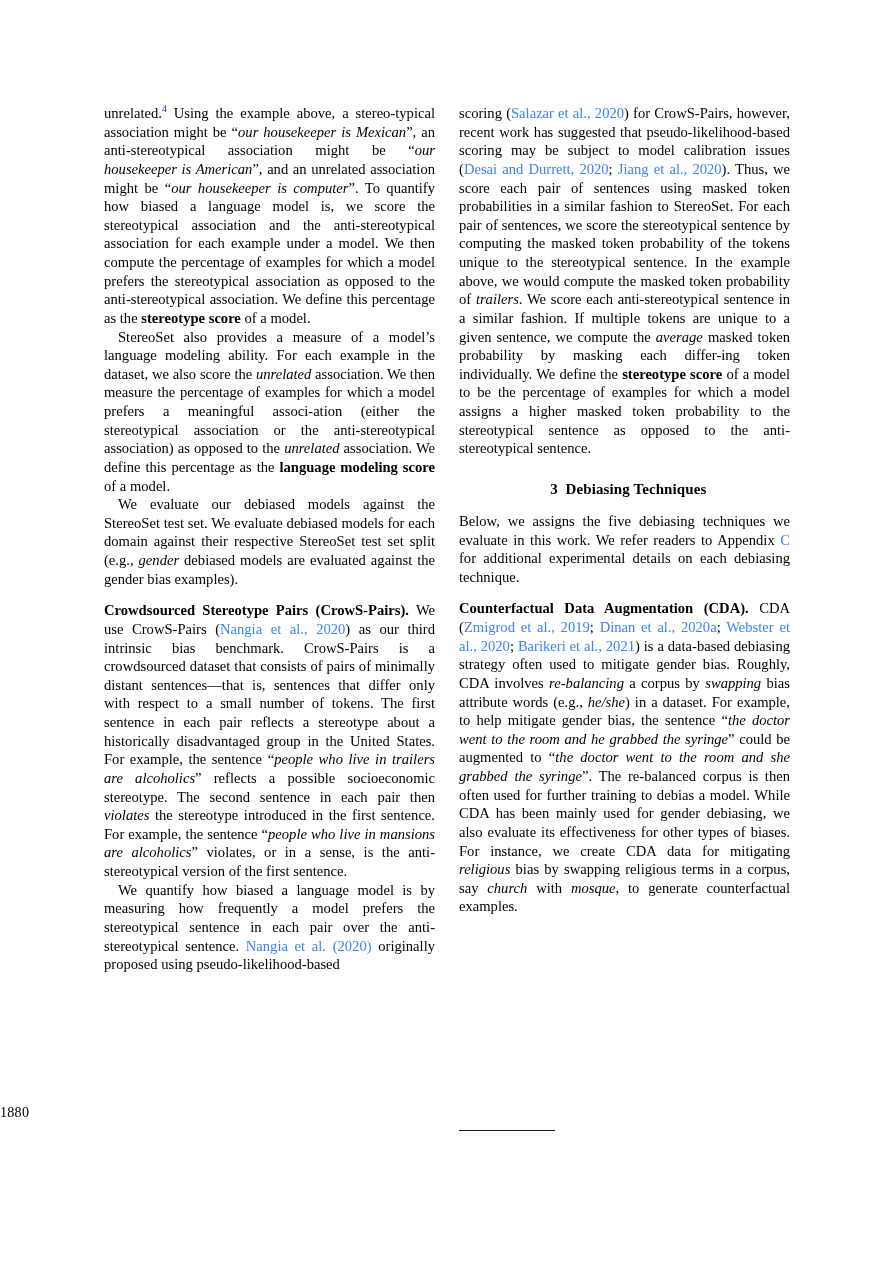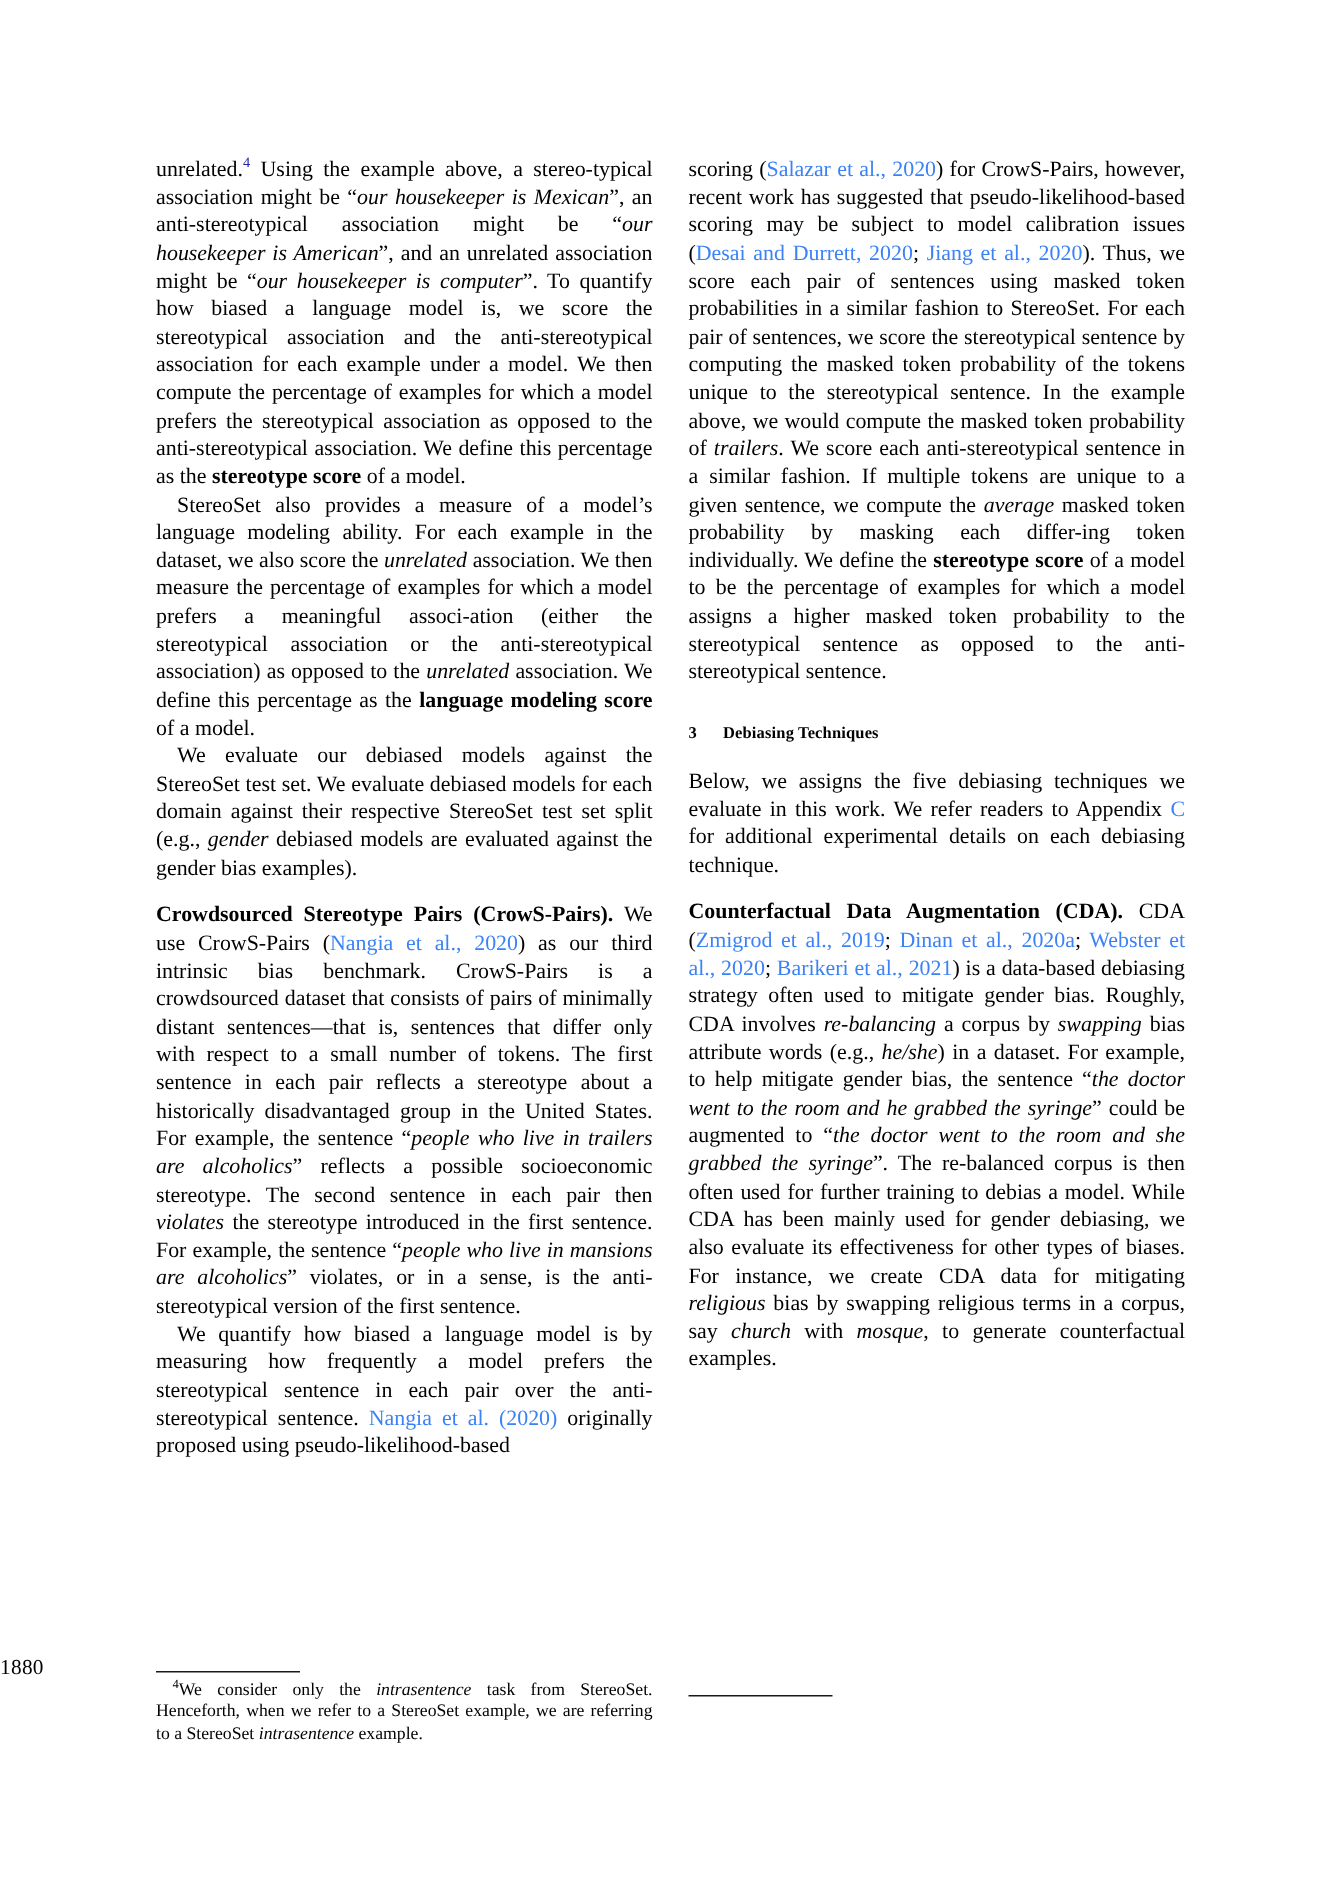--- a/index.html
+++ b/index.html
@@ -65,24 +65,25 @@
   b, .bd {
     font-weight: bold;
   }
 
   .runin {
     font-weight: bold;
   }
 
   h2.section {
     margin: 0;
-    font-size: 11px;
+    font-size: 15px;
     line-height: 20px;
     font-weight: bold;
     letter-spacing: 0.1px;
+    text-align: center;
   }
   h2.section .secnum {
     display: inline-block;
     width: 23px;
   }
 
   .sp-sec-before { height: 21px; }
   .sp-sec-after  { height: 13px; }
   .sp-block      { height: 13px; }
 
@@ -154,26 +155,20 @@
       <div class="sp-block"></div>
 
       <p>
         <span class="runin">Crowdsourced Stereotype Pairs (CrowS-Pairs).</span><span> We use CrowS-Pairs (</span><span class="cite">Nangia et al., 2020</span><span>) as our third intrinsic bias benchmark. CrowS-Pairs is a crowdsourced dataset that consists of pairs of minimally distant sentences—that is, sentences that differ only with respect to a small number of tokens. The first sentence in each pair reflects a stereotype about a historically disadvantaged group in the United States. For example, the sentence “</span><i>people who live in trailers are alcoholics</i><span>” reflects a possible socioeconomic stereotype. The second sentence in each pair then </span><i>violates</i><span> the stereotype introduced in the first sentence. For example, the sentence “</span><i>people who live in mansions are alcoholics</i><span>” violates, or in a sense, is the anti-stereotypical version of the first sentence.</span>
       </p>
 
       <p class="indent">
         <span>We quantify how biased a language model is by measuring how frequently a model prefers the stereotypical sentence in each pair over the anti-stereotypical sentence. </span><span class="cite">Nangia et al. (2020)</span><span> originally proposed using pseudo-likelihood-based</span>
       </p>
 
-      <div class="footnote-zone" id="left-footnotes">
-        <div class="fn-rule"></div>
-        <p class="fn">
-          <sup>4</sup><span>We consider only the </span><i>intrasentence</i><span> task from StereoSet. Henceforth, when we refer to a StereoSet example, we are referring to a StereoSet </span><i>intrasentence</i><span> example.</span>
-        </p>
-      </div>
 
     </div>
 
     <div class="col">
 
       <p>
         <span>scoring (</span><span class="cite">Salazar et al., 2020</span><span>) for CrowS-Pairs, however, recent work has suggested that pseudo-likelihood-based scoring may be subject to model calibration issues (</span><span class="cite">Desai and Durrett, 2020</span><span>; </span><span class="cite">Jiang et al., 2020</span><span>). Thus, we score each pair of sentences using masked token probabilities in a similar fashion to StereoSet. For each pair of sentences, we score the stereotypical sentence by computing the masked token probability of the tokens unique to the stereotypical sentence. In the example above, we would compute the masked token probability of </span><i>trailers</i><span>. We score each anti-stereotypical sentence in a similar fashion. If multiple tokens are unique to a given sentence, we compute the </span><i>average</i><span> masked token probability by masking each differ-ing token individually. We define the </span><b>stereotype score</b><span> of a model to be the percentage of examples for which a model assigns a higher masked token probability to the stereotypical sentence as opposed to the anti-stereotypical sentence.</span>
       </p>
 
       <div class="sp-sec-before"></div>

